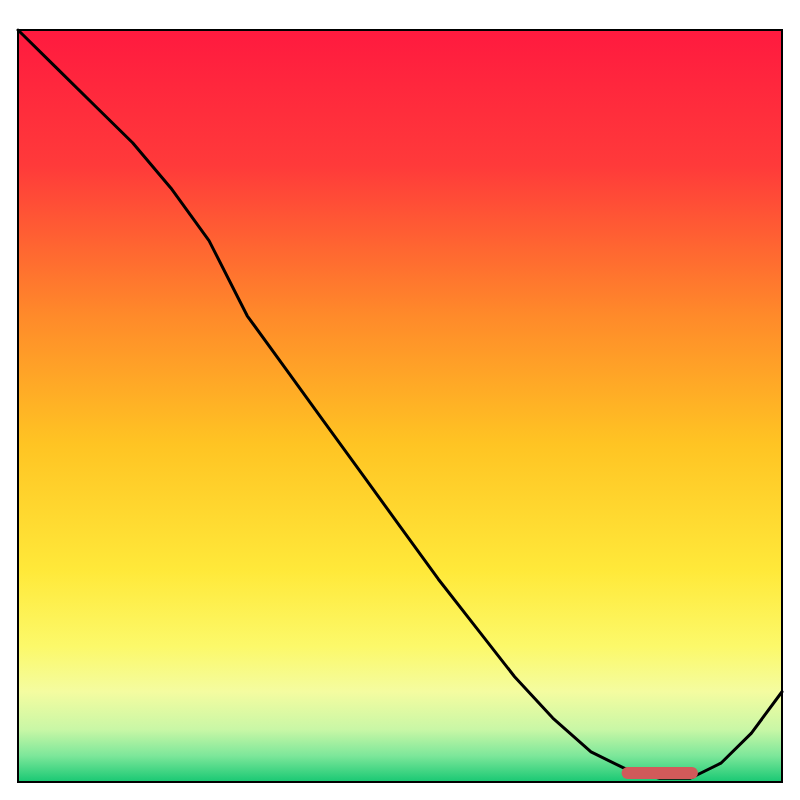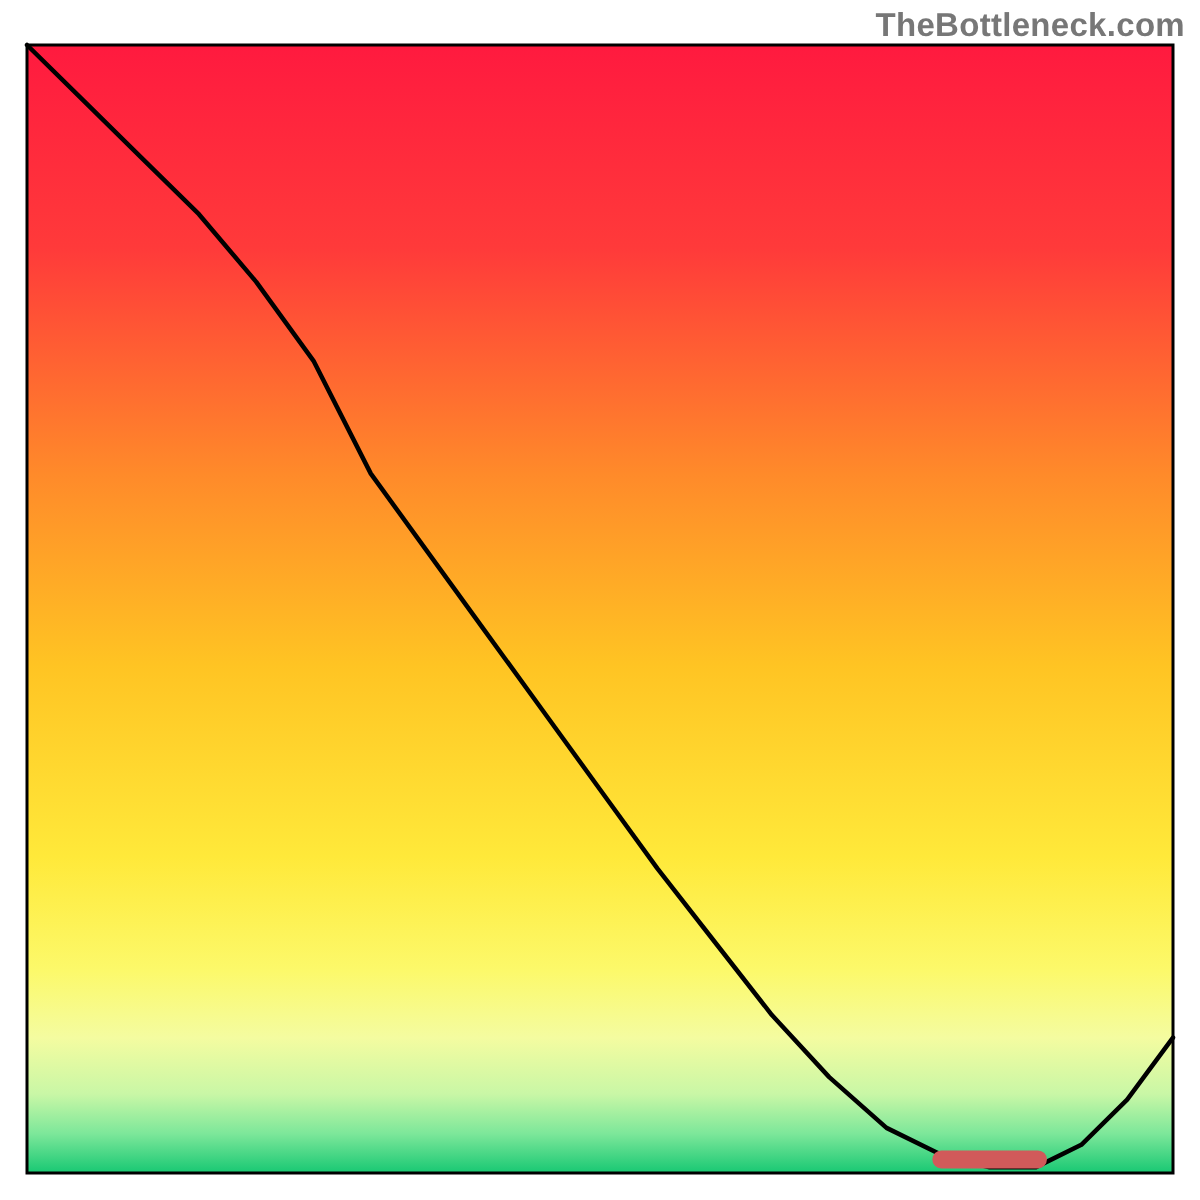--- a/index.html
+++ b/index.html
@@ -28,21 +28,20 @@
   }
   svg.chart {
     position: absolute;
     left: 0;
     top: 0;
   }
 </style>
 </head>
 <body>
 <div class="wrap">
-  <div class="watermark">TheBottleneck.com</div>
 
   <svg class="chart" width="800" height="800" viewBox="0 0 800 800">
     <defs>
       <linearGradient id="bg-grad" x1="0" y1="0" x2="0" y2="1">
 
       <stop offset="0%" stop-color="#ff1a3f"></stop>
           <stop offset="18%" stop-color="#ff3a3a"></stop>
           <stop offset="38%" stop-color="#ff8a2a"></stop>
           <stop offset="55.00000000000001%" stop-color="#ffc423"></stop>
           <stop offset="72%" stop-color="#ffe93a"></stop>

